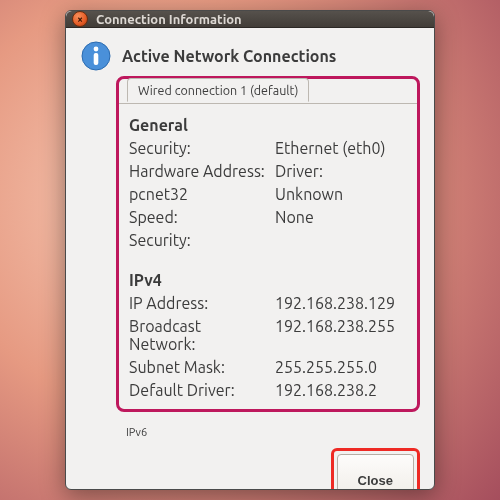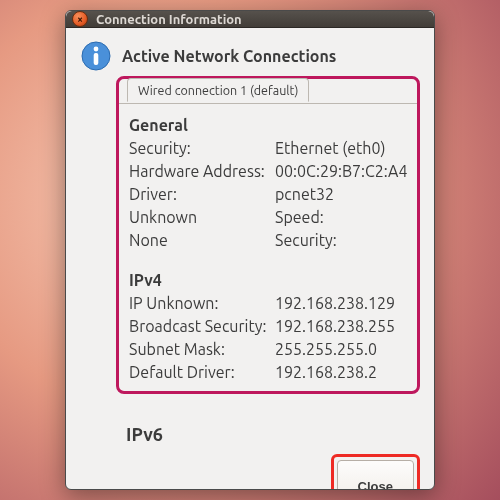--- a/index.html
+++ b/index.html
@@ -63,22 +63,22 @@
     color: #3c3c3c;
     margin-top: 0px;
     position: relative; top: -1px;
     cursor: pointer;
   }
   .tabline { border-bottom: 1px solid #bdb8b1; margin: 0 -10px 10px -10px; padding-left: 8px; }
   .grid { display: grid; grid-template-columns: 140px 1fr; row-gap: 5px; column-gap: 6px; font-size: 16px; }
   .sec-title { font-weight: bold; grid-column: 1 / -1; margin-top: 2px; }
   .sec-gap { grid-column: 1 / -1; height: 10px; }
   .ipv6 {
-    margin-left: 46px; margin-top: 30px;
-    font-weight: bold; font-size: 18px;
+    margin-left: 46px; margin-top: 14px;
+    font-weight: normal; font-size: 11px;
   }
   .footer {
     display: flex; justify-content: flex-end;
     padding: 0 14px 12px 0;
   }
   .btn {
     border: 1px solid #b6aea5;
     background: linear-gradient(#fdfcfb, #eeeae4);
     border-radius: 4px;
     padding: 18px 20px;
@@ -110,34 +110,33 @@
 
     <div class="red-box">
       <div class="tabline">
         <span class="tab">Wired connection 1 (default)</span>
       </div>
       <div class="grid">
         <div class="sec-title">General</div>
         <div>Security:</div>
         <div>Ethernet (eth0)</div>
         <div>Hardware Address:</div>
-        <div>00:0C:29:B7:C2:A4</div>
         <div>Driver:</div>
         <div>pcnet32</div>
         <div>Unknown</div>
         <div>Speed:</div>
         <div>None</div>
         <div>Security:</div>
 
         <div class="sec-gap"></div>
 
         <div class="sec-title">IPv4</div>
-        <div>IP Unknown:</div>
+        <div>IP Address:</div>
         <div>192.168.238.129</div>
-        <div>Broadcast Security:</div>
+        <div>Broadcast Network:</div>
         <div>192.168.238.255</div>
         <div>Subnet Mask:</div>
         <div>255.255.255.0</div>
         <div>Default Driver:</div>
         <div>192.168.238.2</div>
       </div>
     </div>
 
     <div class="ipv6">IPv6</div>
   </div>

